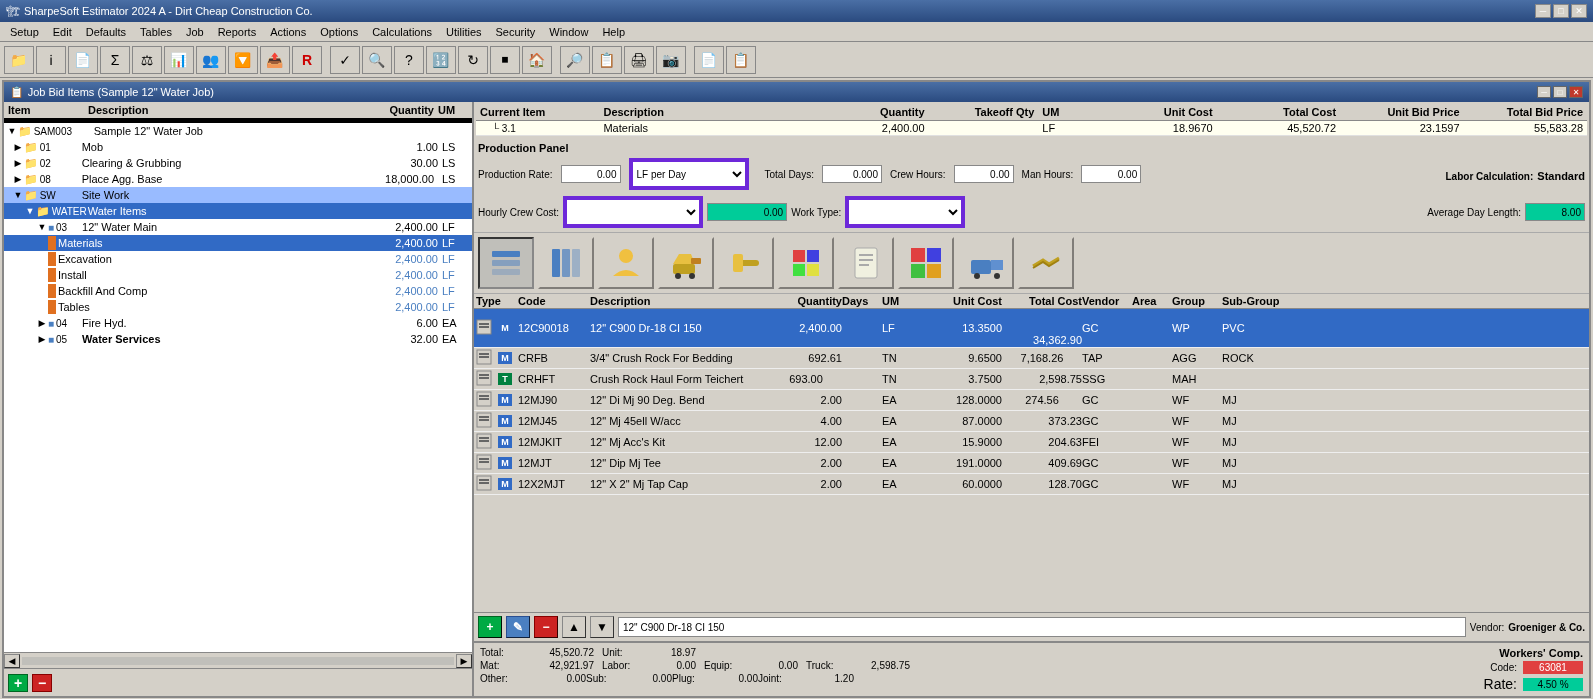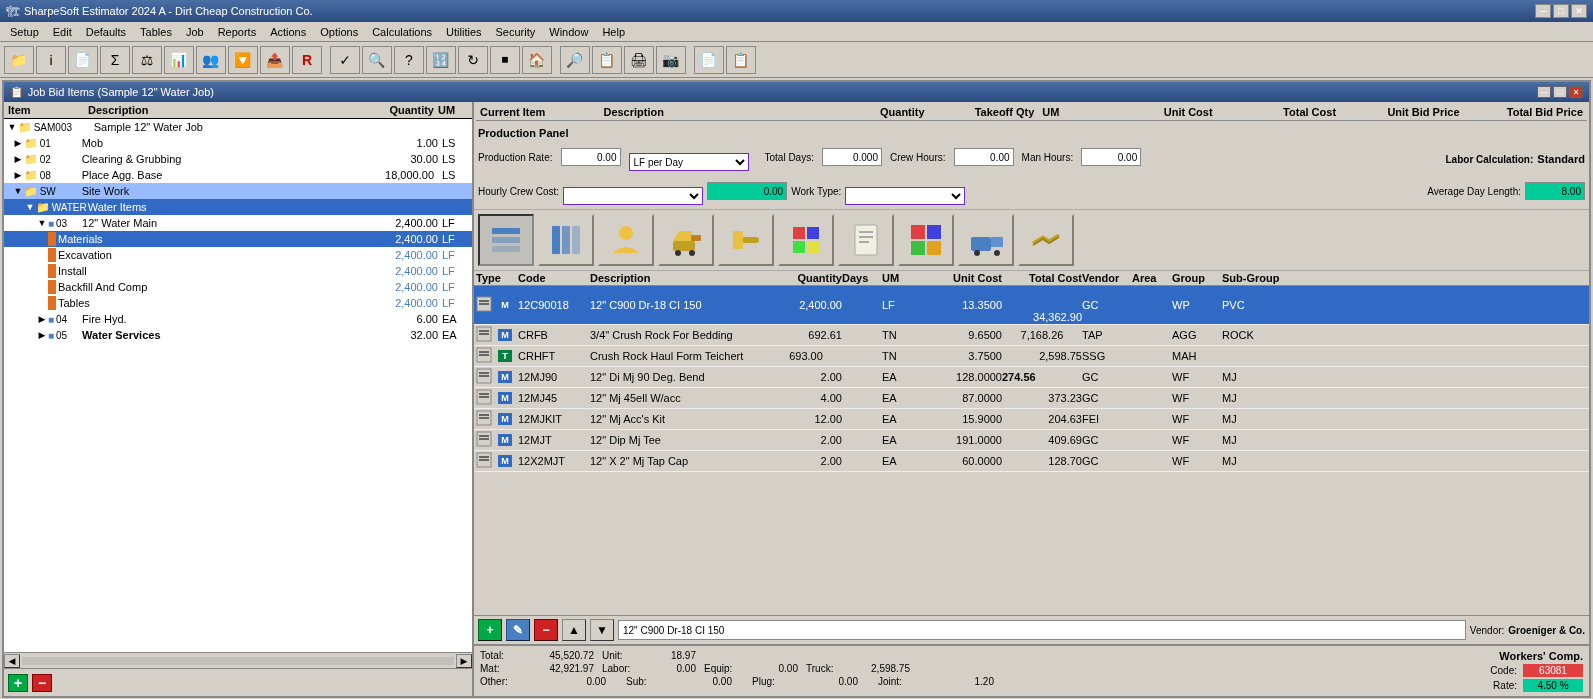--- a/index.html
+++ b/index.html
@@ -140,21 +140,21 @@
       border-bottom: 1px solid #aaa;
     }
     .prod-title { font-weight: bold; margin-bottom: 4px; font-size: 11px; }
     .prod-row { display: flex; align-items: center; gap: 8px; margin-bottom: 4px; flex-wrap: wrap; }
     .prod-label { font-size: 10px; }
     .prod-input {
       height: 18px; border: 1px solid #888; background: white;
       padding: 1px 3px; font-size: 10px; text-align: right;
     }
     .prod-select {
-      height: 18px; border: 1px solid #6d28d9; background: white; font-size: 10px; margin-top: 10px;
+      height: 32px; border: 4px solid #6d28d9; background: white; font-size: 10px;
     }
     .prod-input-green {
       height: 18px; border: 1px solid #888; background: #00cc99;
       padding: 1px 3px; font-size: 10px; text-align: right; color: black;
     }
 
     
     .action-icons {
       display: flex;
       gap: 4px;
@@ -314,21 +314,21 @@
       <div class="win-btn win-btn-gray">─</div>
       <div class="win-btn win-btn-gray">□</div>
       <div class="win-btn win-btn-red">✕</div>
     </div>
   </div>
 
   <div class="content-area">
 
     <div class="left-panel">
 
-      <div style="display:grid;grid-template-columns:80px 1fr 90px 30px;background:#d4d0c8;border-bottom:1px solid #000000;padding:2px 4px;font-weight:bold;">
+      <div style="display:grid;grid-template-columns:80px 1fr 90px 30px;background:#d4d0c8;border-bottom:5px solid #000000;padding:2px 4px;font-weight:bold;">
         <span>Item</span>
         <span>Description</span>
         <span style="text-align:right;padding-right:4px;">Quantity</span>
         <span>UM</span>
       </div>
 
       <div class="tree-content">
 
         <div class="tree-row">
           <span class="expand-icon">▼</span>
@@ -469,20 +469,33 @@
               <th class="num" style="width:80px;">Quantity</th>
               <th class="num" style="width:80px;">Takeoff Qty</th>
               <th style="width:40px;">UM</th>
               <th class="num" style="width:90px;">Unit Cost</th>
               <th class="num" style="width:90px;">Total Cost</th>
               <th class="num" style="width:90px;">Unit Bid Price</th>
               <th class="num" style="width:90px;">Total Bid Price</th>
             </tr>
           </thead>
           <tbody>
+            <tr style="background:#fffff0;">
+              <td>
+                <span style="font-size:10px;padding-left:12px;">└ 3.1</span>
+              </td>
+              <td>Materials</td>
+              <td class="num">2,400.00</td>
+              <td class="num"></td>
+              <td>LF</td>
+              <td class="num">18.9670</td>
+              <td class="num">45,520.72</td>
+              <td class="num">23.1597</td>
+              <td class="num">55,583.28</td>
+            </tr>
           </tbody>
         </table>
       </div>
 
       <div class="production-panel">
         <div class="prod-title">Production Panel</div>
         <div style="display:flex;gap:8px;align-items:center;flex-wrap:wrap;">
           <div class="prod-row" style="flex-wrap:nowrap;">
             <span class="prod-label">Production Rate:</span>
             <input class="prod-input" style="width: 60px;" value="0.00">
@@ -697,21 +710,21 @@
                     <rect x="3" y="7" width="10" height="2" fill="#666"></rect>
                   </svg>
     </span>
     <span style="background:#316ac5;color:white;width:14px;height:12px;display:flex;align-items:center;justify-content:center;font-size:9px;font-weight:bold;">M</span>
     <span>12MJ90</span>
     <span>12" Di Mj 90 Deg. Bend</span>
     <span style="text-align:right;">2.00</span>
     <span></span>
     <span>EA</span>
     <span style="text-align:right;">128.0000</span>
-    <span style="text-align:left;font-weight:bold;">274.56</span>
+    <span style="text-align:center;">274.56</span>
     <span>GC</span>
     <span></span>
     <span>WF</span>
     <span>MJ</span>
   </div>
               <div style="display: grid; grid-template-columns: 22px 20px 72px 180px 72px 40px 40px 80px 80px 50px 40px 50px 60px; padding: 1px 2px; border-bottom: 1px solid rgb(238, 238, 238); font-size: 10px; align-items: center;">
     <span>
       <svg width="16" height="16">
                     <rect x="1" y="1" width="14" height="14" fill="#d4d0c8" stroke="#888"></rect>
                     <rect x="3" y="4" width="10" height="2" fill="#666"></rect>
@@ -820,39 +833,39 @@
           <div style="display:flex;gap:8px;align-items:center;margin-bottom:2px;">
             <span style="font-size:10px;width:36px;">Mat:</span>
             <span style="font-size:10px;width:70px;text-align:right;">42,921.97</span>
             <span style="font-size:10px;width:36px;">Labor:</span>
             <span style="font-size:10px;width:50px;text-align:right;">0.00</span>
             <span style="font-size:10px;width:36px;">Equip:</span>
             <span style="font-size:10px;width:50px;text-align:right;">0.00</span>
             <span style="font-size:10px;width:36px;">Truck:</span>
             <span style="font-size:10px;width:60px;text-align:right;">2,598.75</span>
           </div>
-          <div style="display:flex;gap:20px;align-items:center;">
+          <div style="display:flex;gap:0;align-items:center;">
             <span style="font-size:10px;width:36px;">Other:</span>
             <span style="font-size:10px;width:70px;text-align:right;">0.00</span>
             <span style="font-size:10px;width:36px;">Sub:</span>
             <span style="font-size:10px;width:50px;text-align:right;">0.00</span>
             <span style="font-size:10px;width:36px;">Plug:</span>
             <span style="font-size:10px;width:50px;text-align:right;">0.00</span>
             <span style="font-size:10px;width:36px;">Joint:</span>
             <span style="font-size:10px;width:60px;text-align:right;">1.20</span>
           </div>
         </div>
 
         <div style="margin-left:auto;text-align:right;">
           <div style="font-weight:bold;font-size:11px;margin-bottom:2px;">Workers' Comp.</div>
           <div style="display:flex;align-items:center;gap:6px;justify-content:flex-end;margin-bottom:2px;">
             <span style="font-size:10px;">Code:</span>
             <span style="background:#e04040;color:white;padding:1px 8px;font-size:10px;min-width:60px;text-align:center;">63081</span>
           </div>
           <div style="display:flex;align-items:center;gap:6px;justify-content:flex-end;">
-            <span style="font-size:10px;padding-left:29px;">Rate:</span>
+            <span style="font-size:14px;padding-left:29px;">Rate:</span>
             <span style="background:#00cc99;color:black;padding:1px 8px;font-size:10px;min-width:60px;text-align:center;">4.50 %</span>
           </div>
         </div>
       </div>
     </div>
   </div>
 </div>
 
 </body></html>

